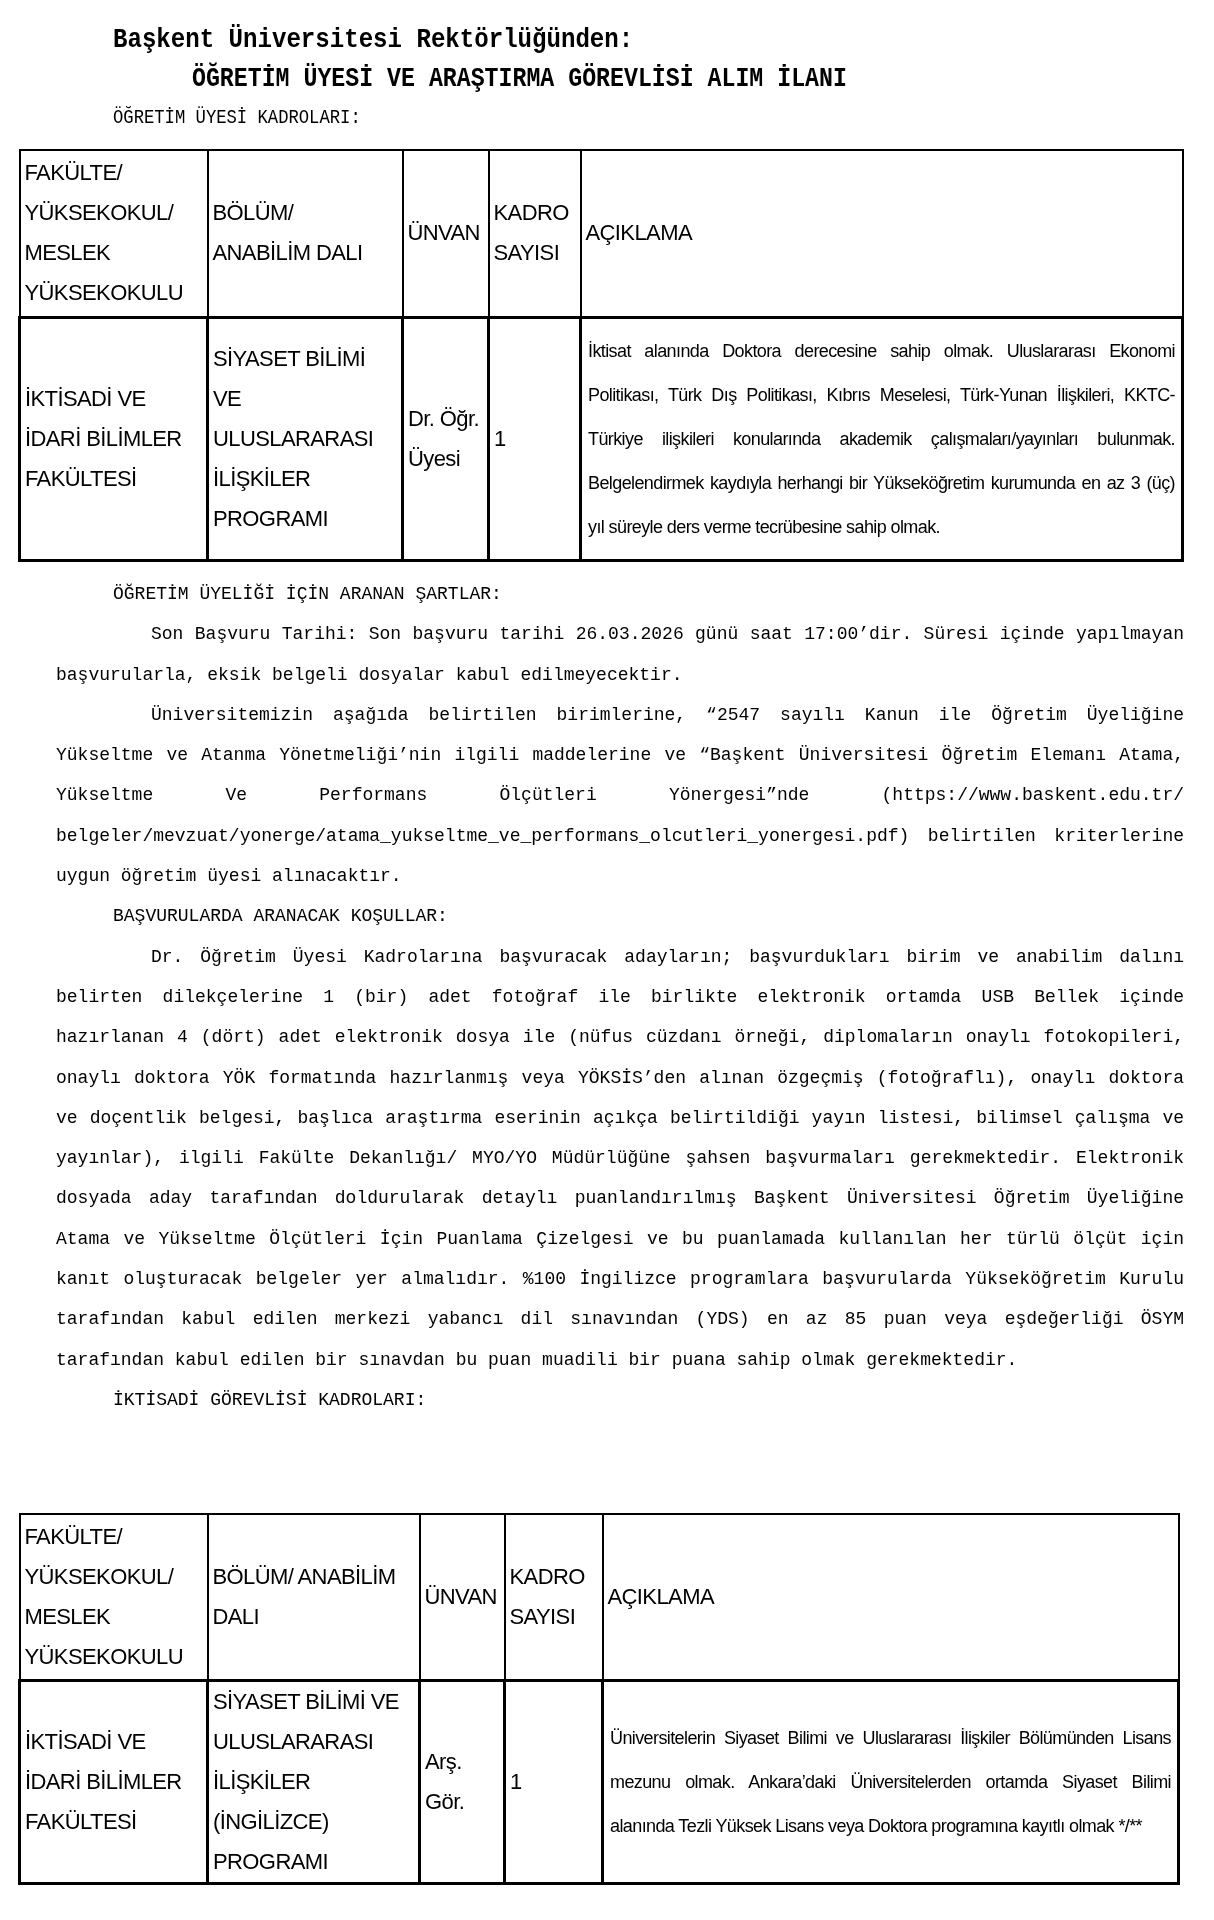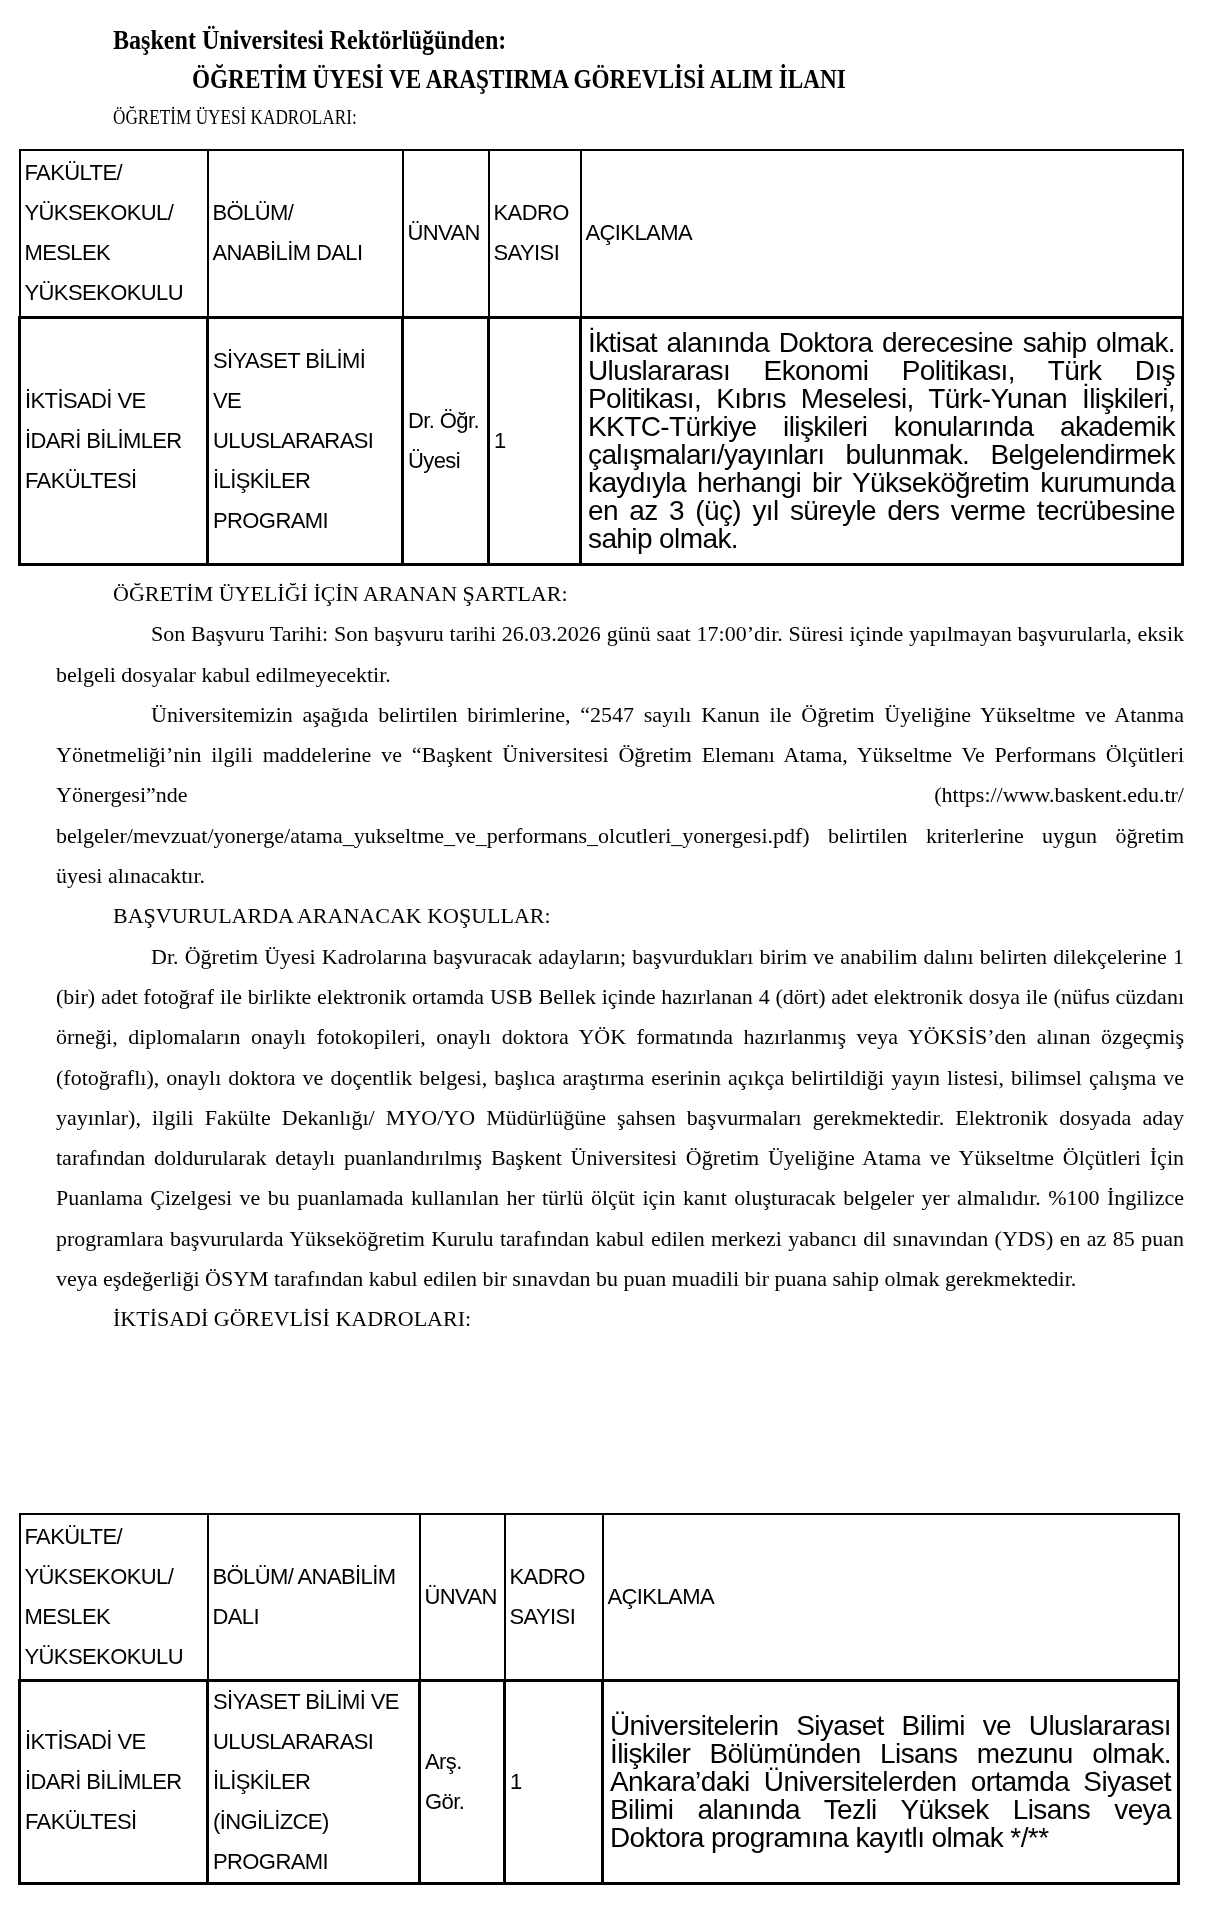--- a/index.html
+++ b/index.html
@@ -1,34 +1,34 @@
 <!DOCTYPE html>
 <html><head>
 <meta charset="utf-8">
 <style>
   html, body { margin: 0; padding: 0; background: #ffffff; }
   body { width: 1214px; height: 1920px; position: relative; overflow: hidden; color: #000; }
-  .serif { font-family: Liberation Serif, serif; }
+  .serif { font-family: Liberation Mono, monospace; }
   .abs { position: absolute; white-space: nowrap; }
   .cond { display: inline-block; transform-origin: left top; }
   .title { left: 113px; top: 24px; font-size: 28px; font-weight: bold; text-decoration: underline; }
   .title .cond { transform: scaleX(0.86); }
   .heading { left: 192px; top: 64px; font-size: 27px; font-weight: bold; }
   .heading .cond { transform: scaleX(0.86); }
   .section { font-size: 20px; }
   .section .cond { transform: scaleX(0.86); }
 
-  .paras { position: absolute; left: 18px; width: 1166px; font-size: 22px; line-height: 40.3px; }
+  .paras { position: absolute; left: 18px; width: 1166px; font-size: 18px; line-height: 40.3px; }
   .paras p { margin: 0; text-align: justify; text-align-last: left; }
   .paras p.indent { text-indent: 95px; margin-left: 38px; }
   .paras .hd { padding-left: 95px; }
 
   table.grid { position: absolute; border-collapse: collapse; font-family: "Liberation Sans", sans-serif; font-size: 22px; letter-spacing: -0.6px; }
   table.grid td { border: 2px solid #000; vertical-align: middle; padding: 0 4px; line-height: 40px; }
-  table.grid td.desc { text-align: justify; text-align-last: left; padding: 10px 6px; line-height: 28px; font-size: 28px; }
+  table.grid td.desc { text-align: justify; text-align-last: left; padding: 10px 6px; line-height: 44px; font-size: 18px; }
   table.grid tr.body td { border-width: 3px 3px 3px 3px; }
 </style>
 </head>
 <body>
 
 <div class="abs serif title"><span class="cond">Başkent Üniversitesi Rektörlüğünden:</span></div>
 <div class="abs serif heading"><span class="cond">ÖĞRETİM ÜYESİ VE ARAŞTIRMA GÖREVLİSİ ALIM İLANI</span></div>
 <div class="abs serif section" style="left:113px; top:106px;"><span class="cond">ÖĞRETİM ÜYESİ KADROLARI:</span></div>
 
 <table class="grid" style="left:18px; top:149px; width:1166px; height:413px;">

